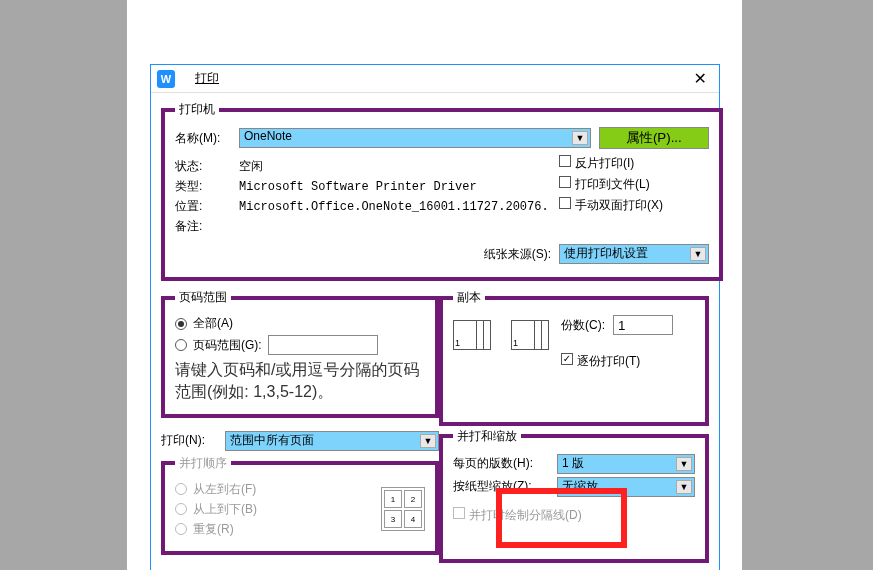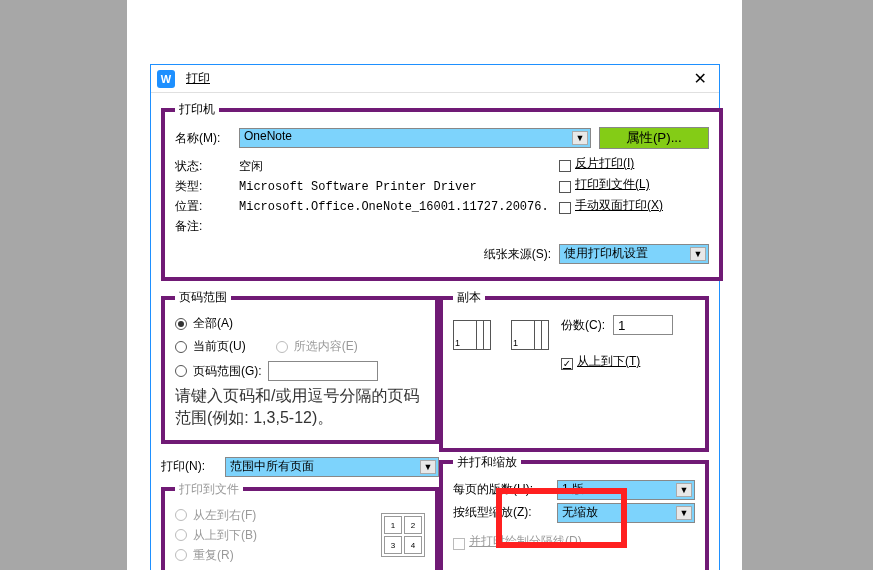--- a/index.html
+++ b/index.html
@@ -1,31 +1,31 @@
 <!DOCTYPE html>
 <html><head>
 <meta charset="utf-8">
 <style>
 * { box-sizing: border-box; margin: 0; padding: 0; }
 body { font-family: "Microsoft YaHei", SimSun, sans-serif; font-size: 12px; background: #a7a7a7; width: 873px; height: 570px; position: relative; }
 .page-bg { position: absolute; left: 127px; top: 0; width: 615px; height: 570px; background: #fff; }
 .dialog { position: absolute; left: 150px; top: 64px; width: 570px; background: #fff; border: 1px solid #1e90ff; }
 .titlebar { display: flex; align-items: center; height: 28px; padding: 0 6px; border-bottom: 1px solid #e0e0e0; }
 .app-icon { width: 18px; height: 18px; background: #1e90ff; border-radius: 3px; display: flex; align-items: center; justify-content: center; color: #fff; font-size: 11px; font-weight: bold; }
-.title { margin-left: 11px; flex: 1; text-decoration: underline; }
+.title { margin-left: 20px; flex: 1; text-decoration: underline; }
 .close-x { font-size: 16px; padding: 0 6px; cursor: default; }
 .content { padding: 8px 10px 12px; }
 fieldset { border: 4px solid #701a75; padding: 6px 10px 10px; margin-bottom: 8px; }
 legend { padding: 0 4px; }
 .row { display: flex; align-items: center; margin: 3px 0; gap: 8px; }
 .lbl { width: 56px; }
 .combo { background: #7dd3fc; border: 1px solid #888; height: 20px; display: flex; padding: 0 4px; position: relative; }
 .combo .arrow { position: absolute; right: 2px; top: 2px; width: 16px; height: 14px; background: #e8e8e8; border: 1px solid #aaa; display: flex; align-items: center; justify-content: center; font-size: 9px; }
 .btn { background: #84cc16; border: 1px solid #888; height: 22px; padding: 0 12px; display: inline-flex; align-items: center; justify-content: center; cursor: default; }
-.chk { display: flex; align-items: flex-end; gap: 4px; text-decoration: underline; }
+.chk { display: flex; align-items: flex-start; gap: 4px; }
 .chk-box { width: 12px; height: 12px; border: 1px solid #555; display: inline-flex; align-items: center; justify-content: center; font-size: 10px; line-height: 1; }
 .rad { display: flex; align-items: center; gap: 6px; margin: 3px 0; }
 .rad-circle { width: 12px; height: 12px; border: 1px solid #555; border-radius: 50%; display: inline-flex; align-items: center; justify-content: center; }
 .rad-circle.sel::after { content: ""; width: 6px; height: 6px; background: #333; border-radius: 50%; }
 .rad.disabled { color: #999; }
 .rad.disabled .rad-circle { border-color: #bbb; }
 .txtin { border: 1px solid #888; height: 20px; padding: 0 4px; background: #fff; }
 .two-col { display: flex; gap: 0; }
 .col-left { flex: 1; }
 .col-right { width: 270px; }
@@ -105,30 +105,20 @@
     </fieldset>
 
     <div class="two-col">
       <div class="col-left">
         <fieldset>
           <legend>页码范围</legend>
           <div class="rad">
               <span class="rad-circle sel"></span>
               <span>全部(A)</span>
             </div>
-          <div style="display:flex; gap:30px;">
-            <div class="rad">
-                <span class="rad-circle"></span>
-                <span>当前页(U)</span>
-              </div>
-            <div class="rad disabled">
-                <span class="rad-circle"></span>
-                <span>所选内容(E)</span>
-              </div>
-          </div>
           <div class="rad">
               <span class="rad-circle"></span>
               <span>页码范围(G):</span>
               <input class="txtin" style="width: 110px;">
             </div>
           <div class="hint">请键入页码和/或用逗号分隔的页码范围(例如: 1,3,5-12)。</div>
         </fieldset>
       </div>
       <div class="col-right">
         <fieldset style="height:100%">
@@ -146,39 +136,39 @@
                   <div class="page" style="left:0;top:14">1</div>
                 </div>
             </div>
             <div>
               <div class="row">
                   <span>份数(C):</span>
                   <input class="txtin" style="width: 60px;" value="1">
                 </div>
               <div class="chk" style="margin-top:18px">
                   <span class="chk-box">✓</span>
-                  <span>从上到下(T)</span>
+                  <span>逐份打印(T)</span>
                 </div>
             </div>
           </div>
         </fieldset>
       </div>
     </div>
 
     <div class="two-col" style="margin-top:2px">
       <div class="col-left">
         <div class="row">
           <span class="lbl">打印(N):</span>
           <div class="combo" style="flex:1">
             <span>范围中所有页面</span>
             <span class="arrow">▼</span>
           </div>
         </div>
         <fieldset style="margin-top:4px;">
-          <legend class="disabled-text">打印到文件</legend>
+          <legend class="disabled-text">并打顺序</legend>
           <div style="display:flex; gap:10px; align-items:center;">
             <div>
               <div class="rad disabled">
                   <span class="rad-circle"></span>
                   <span>从左到右(F)</span>
                 </div>
               <div class="rad disabled">
                   <span class="rad-circle"></span>
                   <span>从上到下(B)</span>
                 </div>

